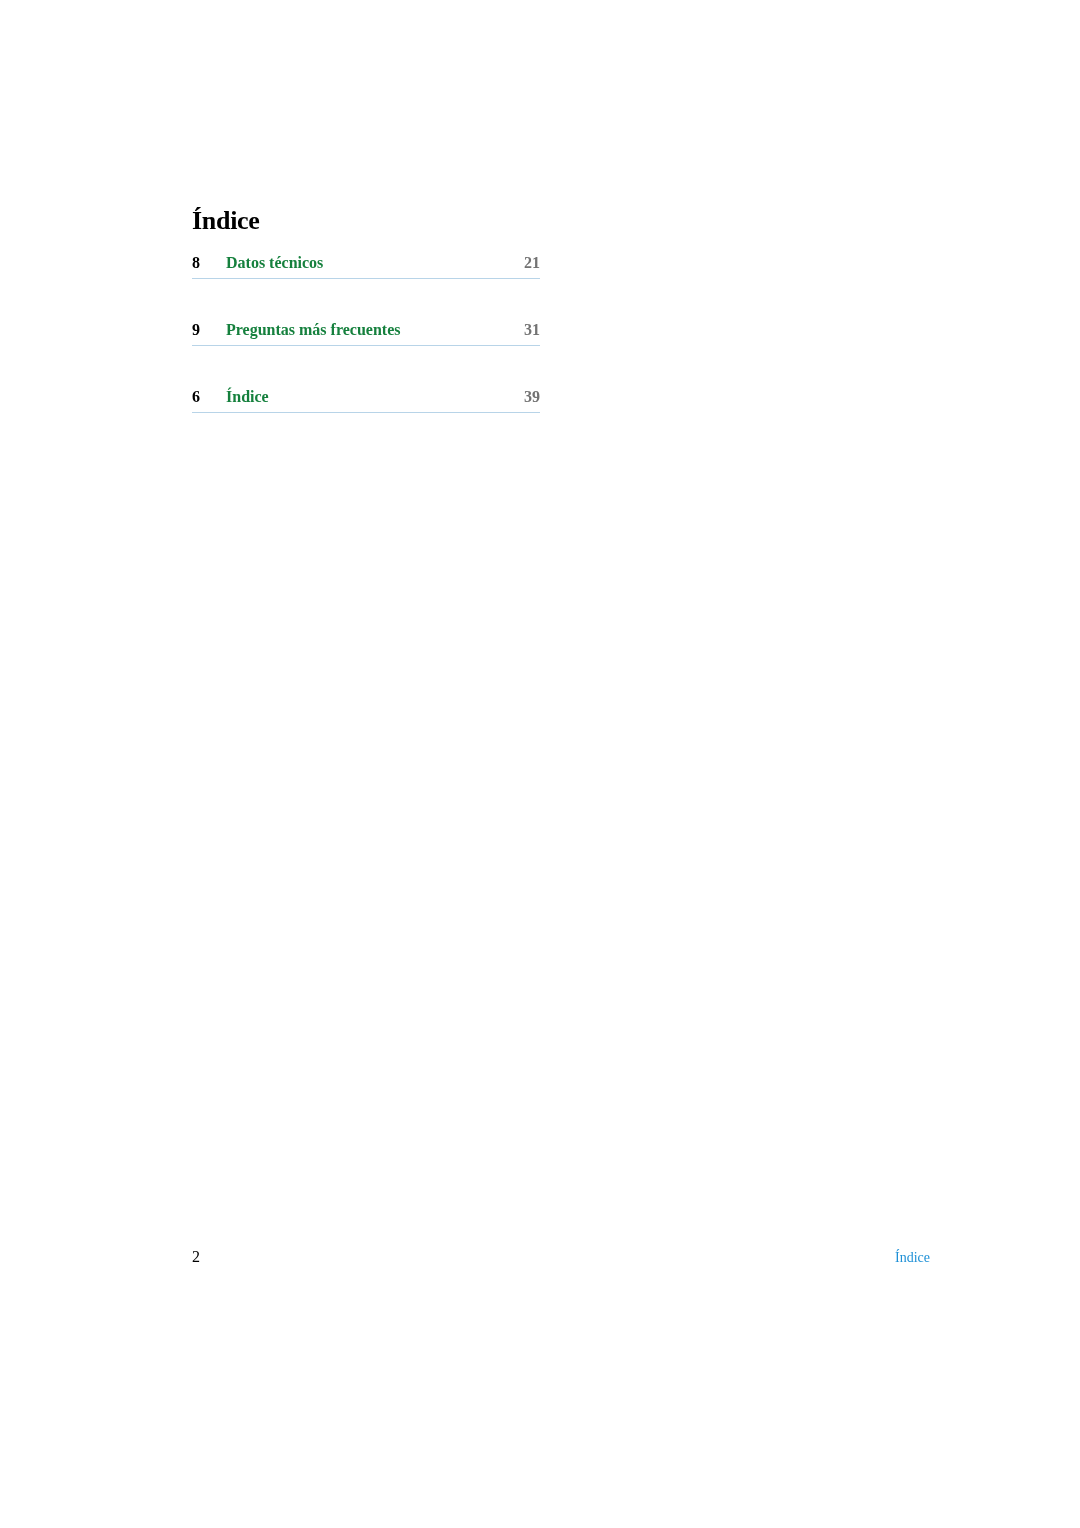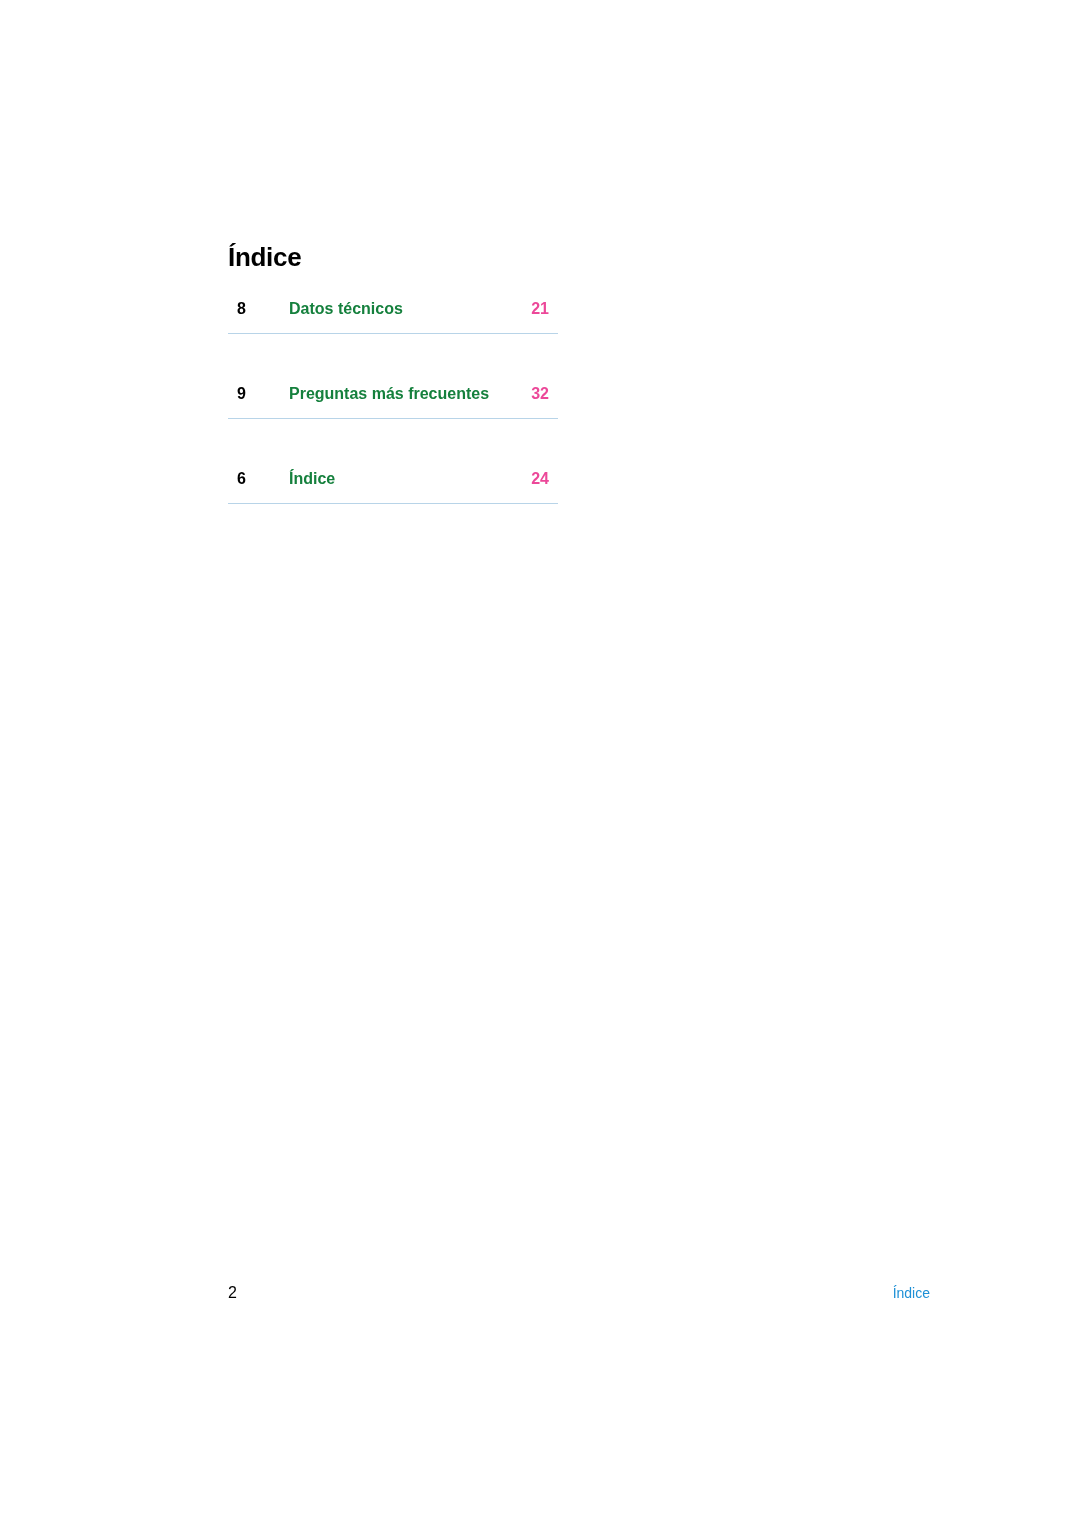--- a/index.html
+++ b/index.html
@@ -1,18 +1,19 @@
 <!DOCTYPE html>
 <html><head>
   <meta charset="utf-8">
   <style>
     * {
-      margin: 9px;
+      margin: 0;
       padding: 0;
       box-sizing: border-box;
+      font-family: Liberation Serif, serif;
     }
     body {
       width: 1080px;
       height: 1528px;
       background: #ffffff;
       font-family: "Gill Sans", "Gill Sans MT", "Segoe UI", Arial, sans-serif;
       position: relative;
     }
     .content-area {
       position: absolute;
@@ -46,21 +47,21 @@
     }
     .toc-label {
       font-size: 16px;
       font-weight: bold;
       color: #15803d;
       flex-grow: 1;
     }
     .toc-page {
       font-size: 16px;
       font-weight: bold;
-      color: #ec4899;
+      color: #737373;
       flex-shrink: 0;
       text-align: right;
     }
     .footer {
       position: absolute;
       left: 192px;
       right: 150px;
       top: 1248px;
       display: flex;
       justify-content: space-between;
@@ -83,26 +84,26 @@
 
   <div class="toc-entry">
     <span class="toc-num">8</span>
     <span class="toc-label">Datos técnicos</span>
     <span class="toc-page">21</span>
   </div>
 
   <div class="toc-entry">
     <span class="toc-num">9</span>
     <span class="toc-label">Preguntas más frecuentes</span>
-    <span class="toc-page">32</span>
+    <span class="toc-page">31</span>
   </div>
 
   <div class="toc-entry">
     <span class="toc-num">6</span>
     <span class="toc-label">Índice</span>
-    <span class="toc-page">24</span>
+    <span class="toc-page">39</span>
   </div>
 </div>
 
 <div class="footer">
   <span class="footer-page">2</span>
   <span class="footer-label">Índice</span>
 </div>
 
 </body></html>

